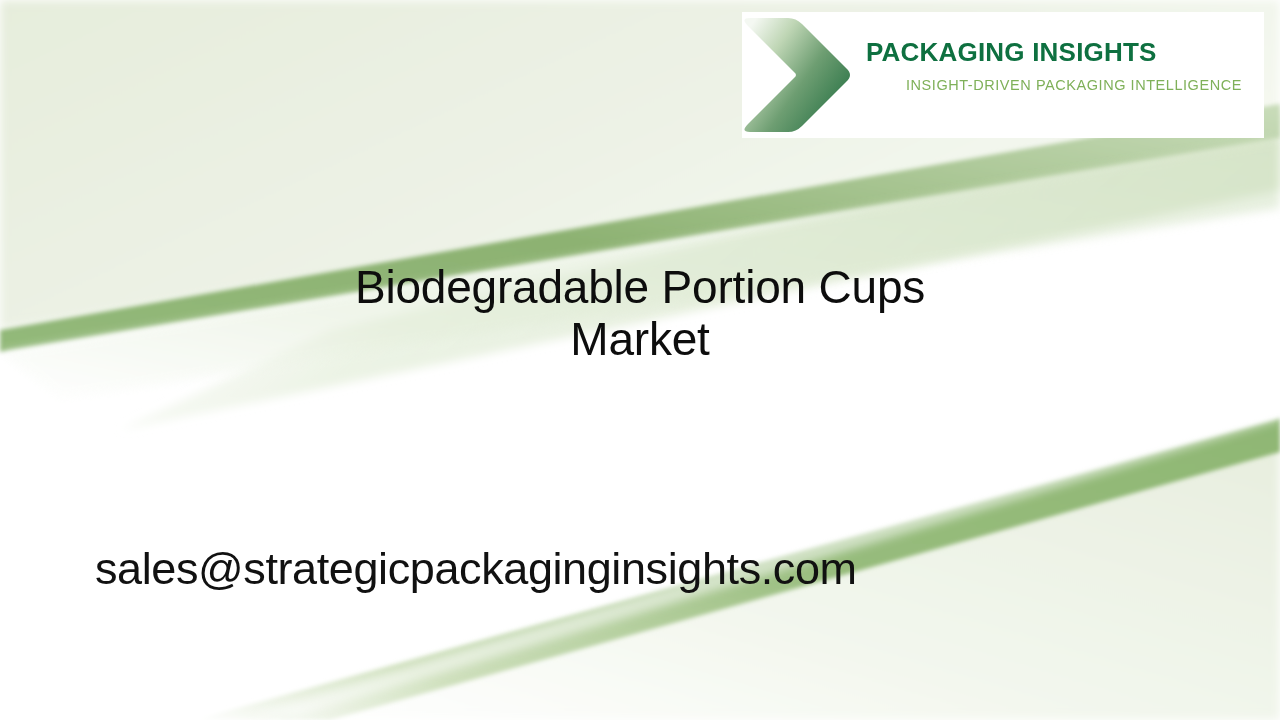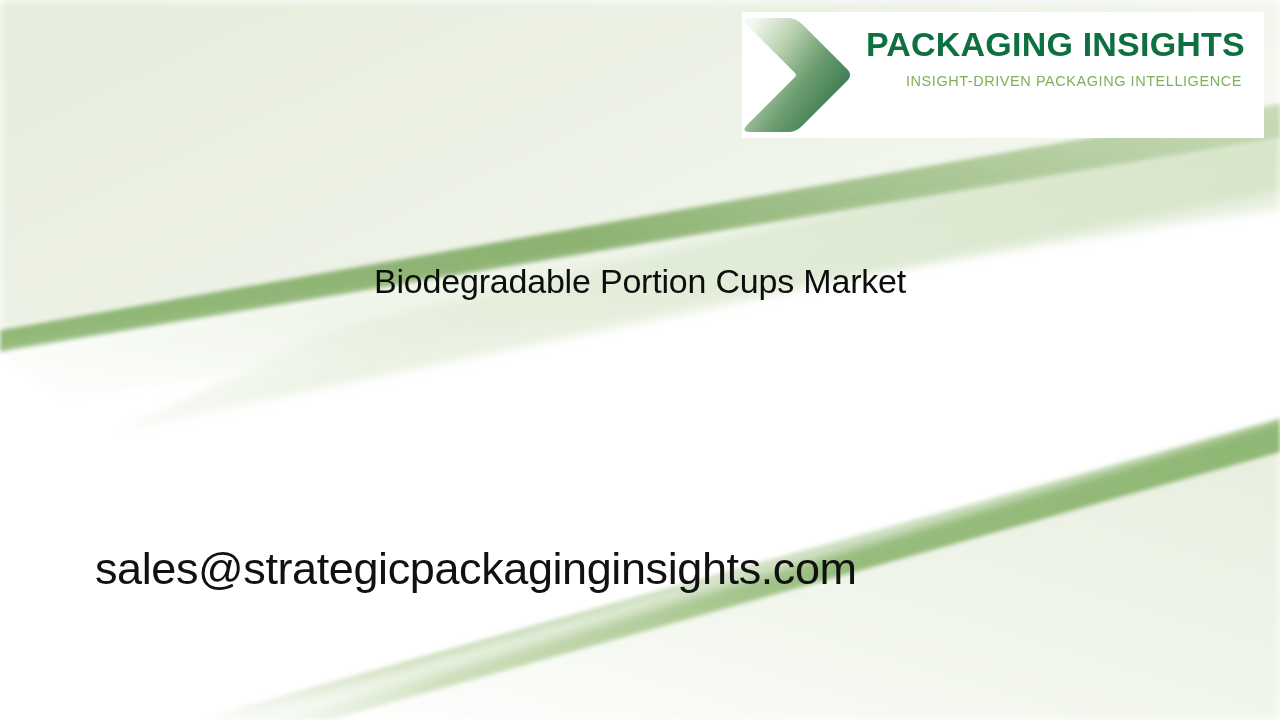--- a/index.html
+++ b/index.html
@@ -65,22 +65,22 @@
     font-family: "Liberation Sans", sans-serif;
     font-weight: bold;
     letter-spacing: 0.2px;
     line-height: 0.98;
     white-space: nowrap;
   }
   .logo-line1 {
     font-size: 30px;
   }
   .logo-line2 {
-    font-size: 34px;
-    margin-top: 2px;
+    font-size: 26px;
+    margin-top: 14px;
   }
   .logo-tagline {
     margin-top: 12px;
     color: #7FB059;
     font-family: "Liberation Sans", sans-serif;
     font-size: 14.5px;
     font-weight: normal;
     letter-spacing: 0.55px;
     white-space: nowrap;
     margin-left: 40px;
@@ -88,21 +88,21 @@
 
   
   .slide-title {
     position: absolute;
     left: 340px;
     top: 262px;
     width: 600px;
     text-align: center;
     color: #0d0d0d;
     font-family: "Liberation Sans", sans-serif;
-    font-size: 34px;
+    font-size: 46px;
     font-weight: normal;
     line-height: 1.12;
     letter-spacing: -0.2px;
   }
 
   
   .slide-email {
     position: absolute;
     left: 95px;
     top: 543px;

